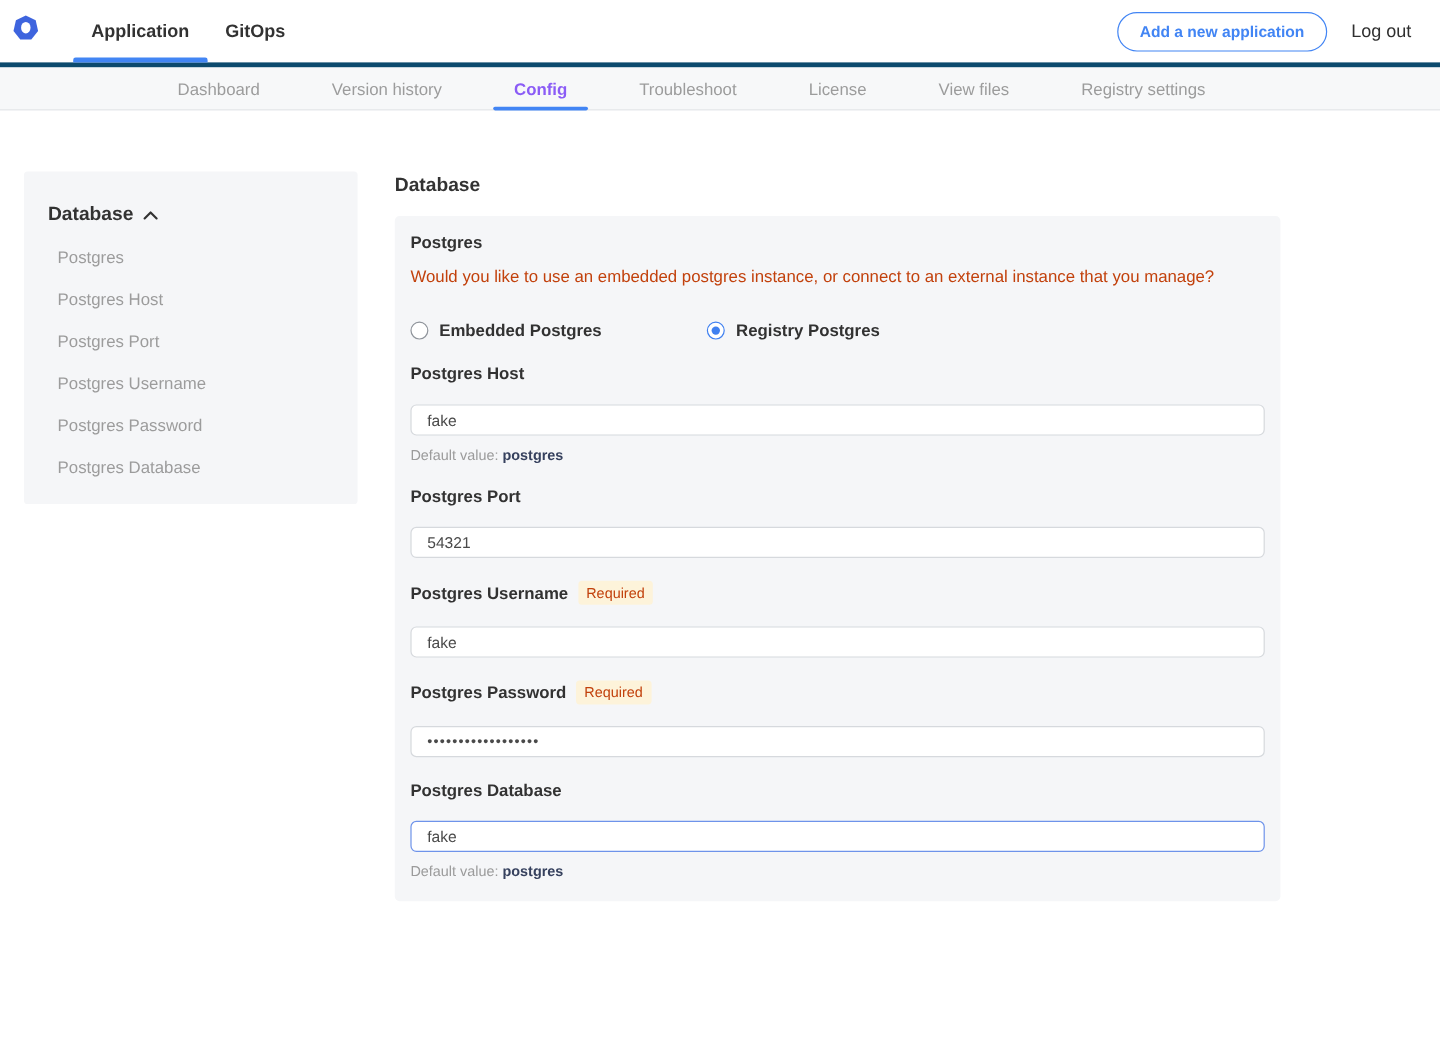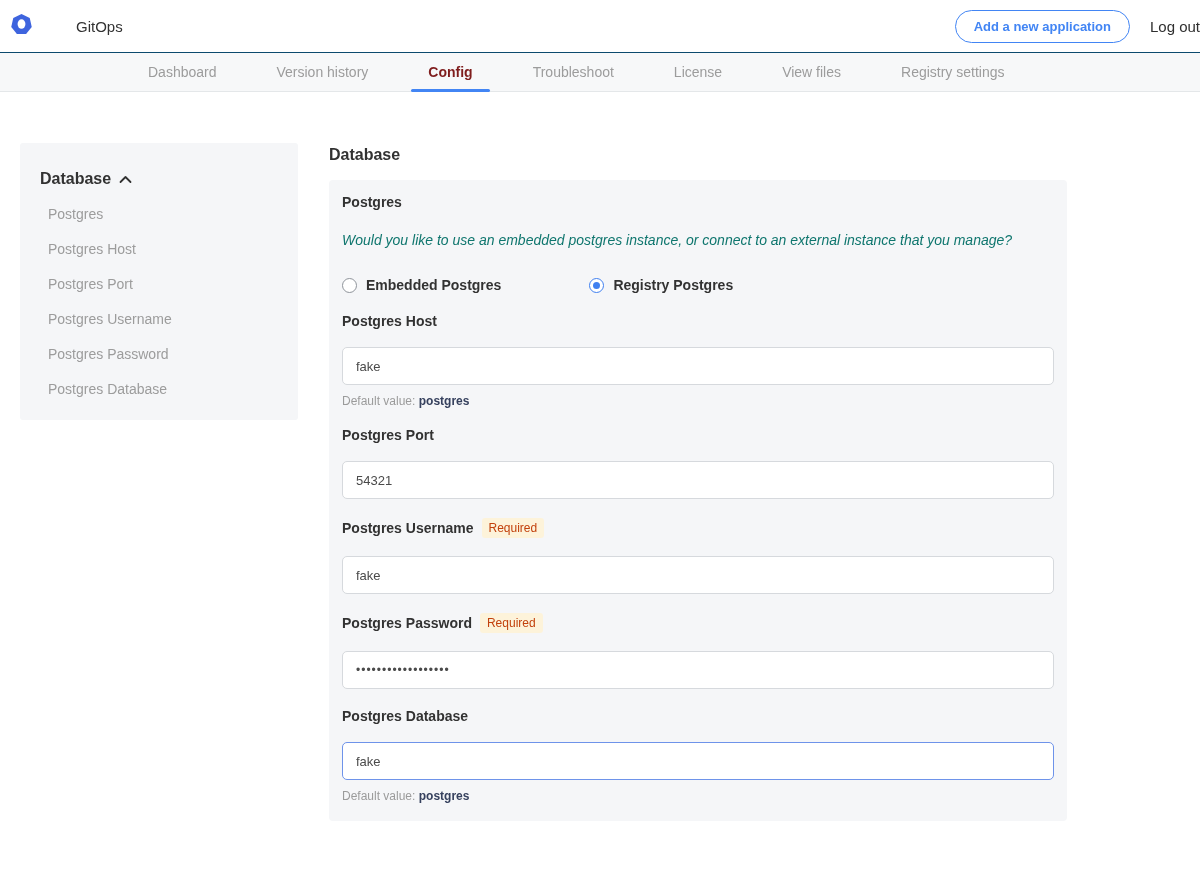--- a/index.html
+++ b/index.html
@@ -13,28 +13,28 @@
   .topnav-tabs { display:flex; margin-left:28px; }
   .top-tab { position:relative; display:flex; align-items:center; padding:0 15px;
     font-size:15px; font-weight:600; color:#323232; cursor:pointer; }
   .top-tab.active .top-underline { position:absolute; left:0; right:0; bottom:0;
     height:4px; background:#4285f4; border-radius:2px 2px 0 0; }
   .topnav-spacer { flex:1; }
   .pill-btn { align-self:center; margin-right:20px; padding:8px 18px;
     border:1px solid #4285f4; border-radius:20px; background:#fff;
     color:#4285f4; font-size:13px; font-weight:bold; cursor:pointer;
     font-family:"Liberation Sans", sans-serif; }
-  .logout { align-self:center; font-size:15px; color:#2f2f2f; cursor:pointer; }
+  .logout { align-self:center; margin-right:24px; font-size:15px; color:#2f2f2f; cursor:pointer; }
 
   
-  .subnav { height:40px; background:#f7f8f9; border-top:1px solid #0c4a6e;
+  .subnav { height:40px; background:#f7f8f9; border-top:4px solid #0c4a6e;
     border-bottom:1px solid #e4e7e9; display:flex; padding-left:118px; }
   .sub-tab { display:flex; align-items:center; padding:0 30px; font-size:14px;
     color:#9c9c9c; cursor:pointer; position:relative; }
-  .sub-tab.active { color:#7f1d1d; font-weight:600; }
+  .sub-tab.active { color:#8b5cf6; font-weight:600; }
   .sub-tab.active .sub-underline { position:absolute; left:13px; right:13px; bottom:-1px;
     height:3px; background:#4285f4; border-radius:2px; }
 
   
   .content { display:flex; align-items:flex-start; padding-top:51px; }
 
   .sidebar { width:278px; margin-left:20px; background:#f5f6f8; border-radius:3px;
     padding:27px 20px 24px 20px; }
   .sidebar-group-header { display:flex; align-items:center; font-size:16px;
     font-weight:bold; color:#323232; cursor:pointer; }
@@ -42,38 +42,38 @@
   .sidebar-list { list-style:none; margin-top:19px; }
   .sidebar-item { font-size:14px; color:#9c9c9c; padding:0 0 0 8px; margin-top:21px;
     cursor:pointer; line-height:14px; }
   .sidebar-item:first-child { margin-top:0; }
 
   .main { margin-left:31px; width:738px; }
   .page-title { font-size:16px; font-weight:bold; color:#323232; margin:3px 0 16px 0; }
 
   .panel { background:#f5f6f8; border-radius:4px; padding:14px 13px 18px 13px; }
   .group-title { font-size:14px; font-weight:bold; color:#323232; }
-  .group-help { font-size:14px; color:#0f766e; margin-top:22px; line-height:17px;font-style:italic; }
+  .group-help { font-size:14px; color:#c2410c; margin-top:12px; line-height:17px; }
 
   .radio-row { display:flex; align-items:center; margin-top:28px;gap:48px; }
   .radio-opt { display:flex; align-items:center; cursor:pointer; }
   .radio-opt + .radio-opt { margin-left:40px; }
   .radio-circle { width:15px; height:15px; border-radius:50%;
     border:1.5px solid #8f949b; background:#fff; display:inline-flex;
     align-items:center; justify-content:center; }
   .radio-opt.checked .radio-circle { border-color:#4080f0; }
   .radio-dot { width:7px; height:7px; border-radius:50%; background:transparent; }
   .radio-opt.checked .radio-dot { background:#4080f0; }
   .radio-label { margin-left:9px; font-size:14px; font-weight:bold; color:#323232; }
 
   .field-label-row { display:flex; align-items:center; margin-top:19px; }
   .field-label { font-size:14px; font-weight:bold; color:#323232; }
   .required-badge { margin-left:8px; background:#fdf3da; color:#c2410c;
     font-size:12px; padding:3px 7px; border-radius:3px; }
-  .text-input { display:block; width:100%; height:38px; margin-top:18px;
+  .text-input { display:block; width:100%; height:26px; margin-top:18px;
     border:1px solid #d6d9dd; border-radius:5px; background:#fff;
     font-size:13px; color:#4a4a4a; padding:0 13px;
     font-family:"Liberation Sans", sans-serif; outline:none; }
   .text-input.focused { border-color:#6e93ea; }
   .text-input.password { letter-spacing:1px; font-size:12px; }
   .field-default { margin-top:9px; font-size:12px; color:#9b9b9b; }
   .field-default b { color:#36415e; }
 </style>
 </head>
 <body>
@@ -81,21 +81,25 @@
 <div class="topnav">
   <div class="logo-wrap">
     <span>
       <svg viewBox="0 0 24 24" aria-hidden="true">
         <polygon points="12,1 20.6,5.1 22.7,14.5 16.8,21.9 7.2,21.9 1.3,14.5 3.4,5.1" fill="#3e64de"></polygon>
         <ellipse cx="12" cy="11.5" rx="4.1" ry="5" fill="#ffffff"></ellipse>
       </svg>
     </span>
   </div>
   <div class="topnav-tabs">
-    <div class="top-tab" style="font-weight:400;">
+    <div class="top-tab active">
+      <span>Application</span>
+      <span class="top-underline"></span>
+    </div>
+    <div class="top-tab" style="font-weight:700;">
       <span>GitOps</span>
     </div>
   </div>
   <div class="topnav-spacer"></div>
   <button class="pill-btn">Add a new application</button>
   <span class="logout">Log out</span>
 </div>
 
 <div class="subnav">
   <div class="sub-tab">

